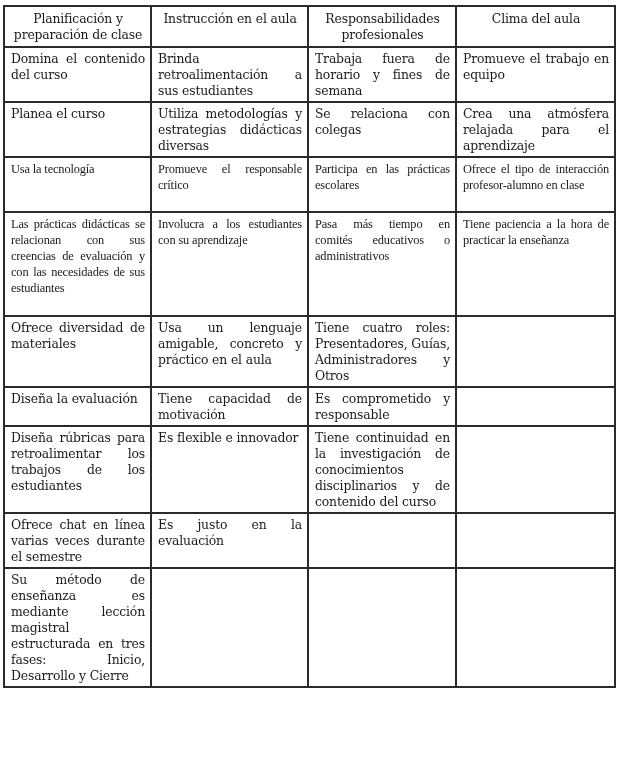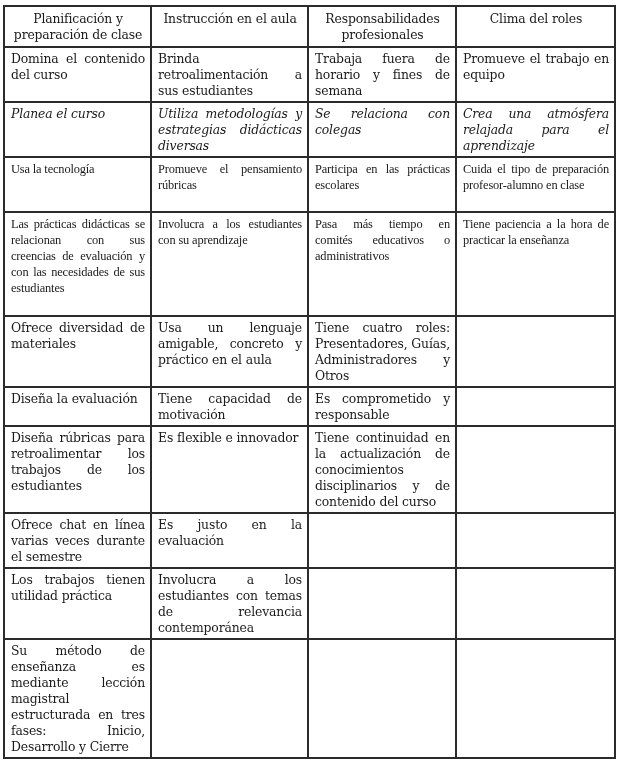--- a/index.html
+++ b/index.html
@@ -40,21 +40,21 @@
       word-spacing: 0px;
       letter-spacing: -0.15px;
     }
     table.grid th {
       text-align: center;
       text-align-last: center;
       padding-top: 4px;
     }
     tr.h-head { height: 41px; }
     tr.h-r1 { height: 41px; margin-top: 39px; }
-    tr.h-r2 { height: 54px; font-style: italic; }
+    tr.h-r2 { height: 54px; }
     tr.h-r3 { height: 55px; font-family: Liberation Serif, serif; }
     tr.h-r4 { height: 54px; }
     tr.h-r5 { height: 104px; font-family: Liberation Serif, serif; }
     tr.h-r6 { height: 71px; border-radius: 13px; }
     tr.h-r7 { height: 37px; }
     tr.h-r8 { height: 69px; }
     tr.h-r9 { height: 55px; }
     tr.h-r10 { height: 57px; }
     tr.h-r11 { height: 101px; }
   </style>
@@ -66,41 +66,41 @@
     <col class="c1">
       <col class="c2">
       <col class="c3">
       <col class="c4">
   </colgroup>
   <thead>
     <tr class="h-head">
       <th>Planificación y preparación de clase</th>
       <th>Instrucción en el aula</th>
       <th>Responsabilidades profesionales</th>
-      <th>Clima del roles</th>
+      <th>Clima del aula</th>
     </tr>
   </thead>
   <tbody>
     <tr class="h-r1">
       <td>Domina el contenido del curso</td>
       <td>Brinda retroalimentación a sus estudiantes</td>
       <td>Trabaja fuera de horario y fines de semana</td>
       <td>Promueve el trabajo en equipo</td>
     </tr>
     <tr class="h-r2">
       <td>Planea el curso</td>
       <td>Utiliza metodologías y estrategias didácticas diversas</td>
       <td>Se relaciona con colegas</td>
       <td>Crea una atmósfera relajada para el aprendizaje</td>
     </tr>
     <tr class="h-r3">
       <td>Usa la tecnología</td>
-      <td>Promueve el pensamiento rúbricas</td>
+      <td>Promueve el responsable crítico</td>
       <td>Participa en las prácticas escolares</td>
-      <td>Cuida el tipo de preparación profesor-alumno en clase</td>
+      <td>Ofrece el tipo de interacción profesor-alumno en clase</td>
     </tr>
     <tr class="h-r5">
       <td>Las prácticas didácticas se relacionan con sus creencias de evaluación y con las necesidades de sus estudiantes</td>
       <td>Involucra a los estudiantes con su aprendizaje</td>
       <td>Pasa más tiempo en comités educativos o administrativos</td>
       <td>Tiene paciencia a la hora de practicar la enseñanza</td>
     </tr>
     <tr class="h-r6">
       <td>Ofrece diversidad de materiales</td>
       <td>Usa un lenguaje amigable, concreto y práctico en el aula</td>
@@ -109,32 +109,26 @@
     </tr>
     <tr class="h-r7">
       <td>Diseña la evaluación</td>
       <td>Tiene capacidad de motivación</td>
       <td>Es comprometido y responsable</td>
       <td></td>
     </tr>
     <tr class="h-r8">
       <td>Diseña rúbricas para retroalimentar los trabajos de los estudiantes</td>
       <td>Es flexible e innovador</td>
-      <td>Tiene continuidad en la actualización de conocimientos disciplinarios y de contenido del curso</td>
+      <td>Tiene continuidad en la investigación de conocimientos disciplinarios y de contenido del curso</td>
       <td></td>
     </tr>
     <tr class="h-r9">
       <td>Ofrece chat en línea varias veces durante el semestre</td>
       <td>Es justo en la evaluación</td>
-      <td></td>
-      <td></td>
-    </tr>
-    <tr class="h-r10">
-      <td>Los trabajos tienen utilidad práctica</td>
-      <td>Involucra a los estudiantes con temas de relevancia contemporánea</td>
       <td></td>
       <td></td>
     </tr>
     <tr class="h-r11">
       <td>Su método de enseñanza es mediante lección magistral estructurada en tres fases: Inicio, Desarrollo y Cierre</td>
       <td></td>
       <td></td>
       <td></td>
     </tr>
   </tbody>

